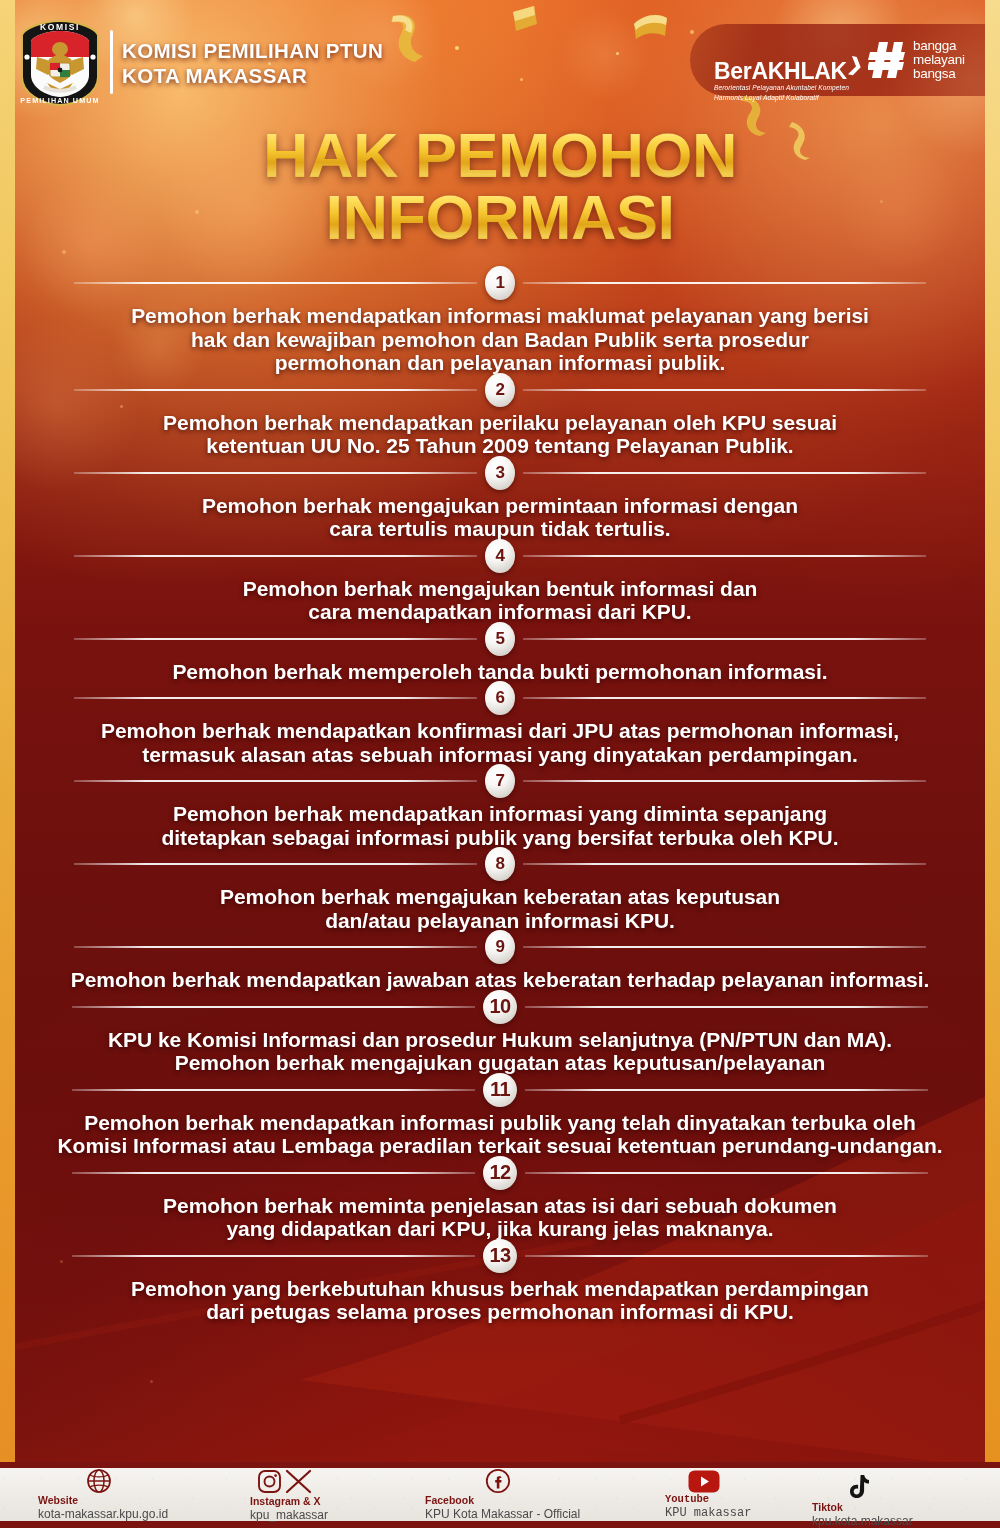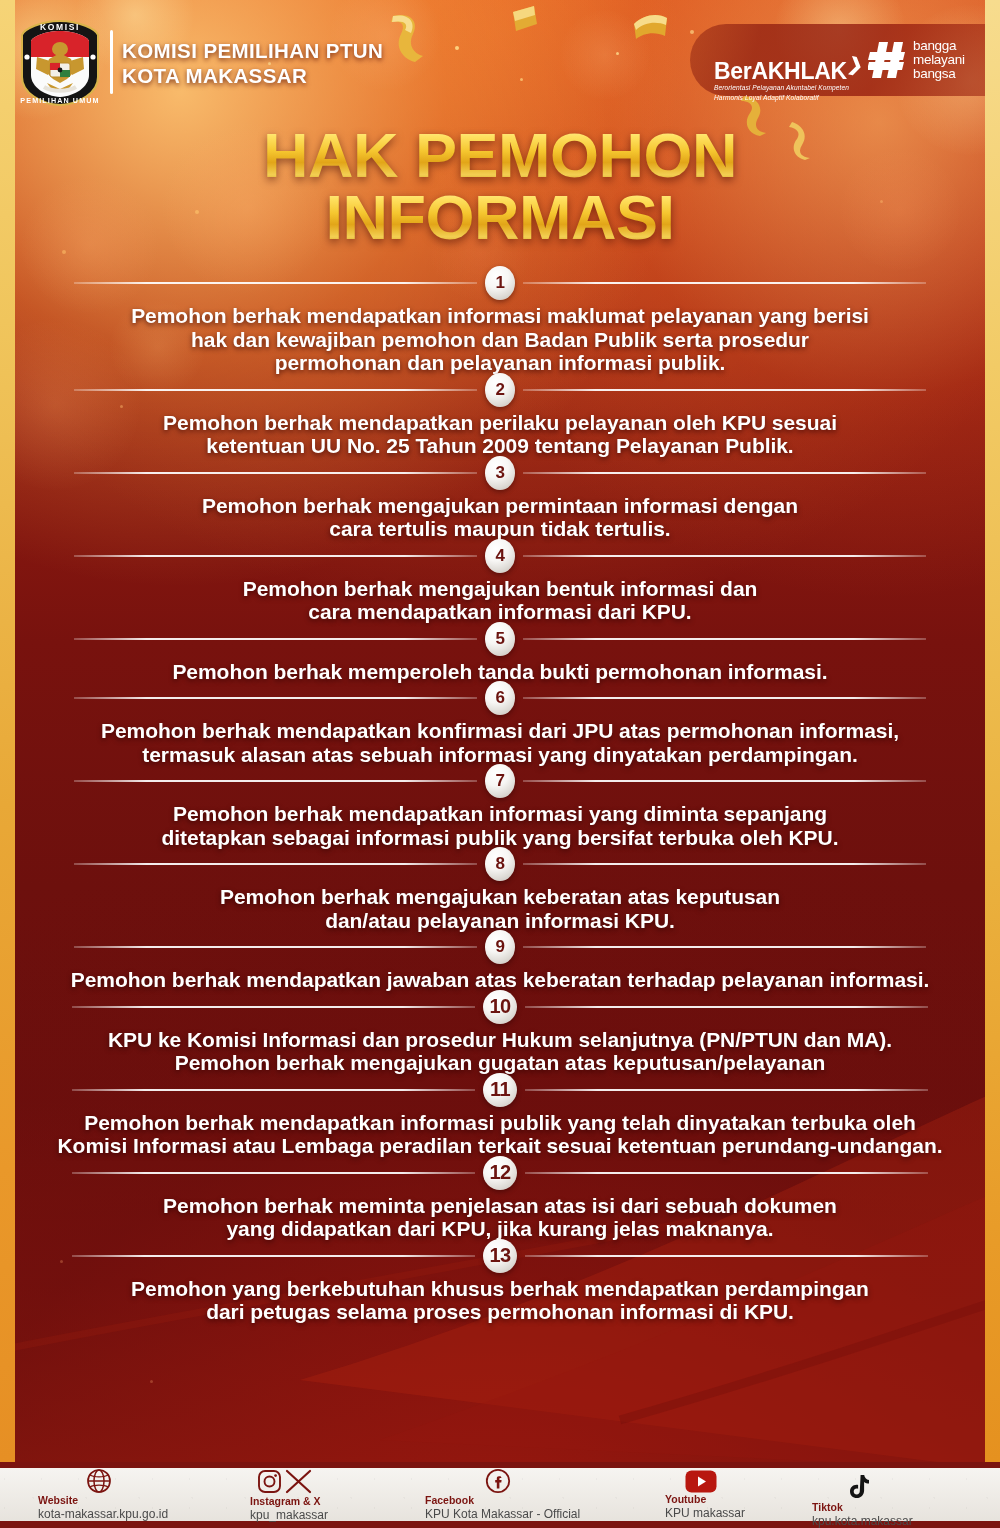--- a/index.html
+++ b/index.html
@@ -445,21 +445,21 @@
           <svg width="26" height="26" viewBox="0 0 26 26">
             <circle cx="13" cy="13" r="11.2" fill="none" stroke="#7b1410" stroke-width="1.8"></circle>
             <path d="M15.6,8.2 h-1.6 c-1.5,0 -2.2,0.9 -2.2,2.3 v1.4 h-1.6 v2.5 h1.6 v6 h2.6 v-6 h1.9 l0.3,-2.5 h-2.2 v-1.1 c0,-0.6 0.2,-0.9 0.9,-0.9 h1.3 Z" fill="#7b1410"></path>
           </svg>
         </div>
         <div>
           <div class="flabel">Facebook</div>
           <div class="fvalue">KPU Kota Makassar - Official</div>
         </div>
       </div>
-      <div class="fitem" style="position: absolute; left: 665px;">
+      <div class="fitem" style="position: absolute; left: 665px; font-family: Liberation Mono, monospace;">
         <div class="ficon">
           <svg width="32" height="23" viewBox="0 0 32 23">
             <rect x="0.5" y="0.5" width="31" height="22" rx="6" fill="#b8170f"></rect>
             <path d="M13,6.5 L21,11.5 L13,16.5 Z" fill="#ffffff"></path>
           </svg>
         </div>
         <div>
           <div class="flabel">Youtube</div>
           <div class="fvalue">KPU makassar</div>
         </div>

